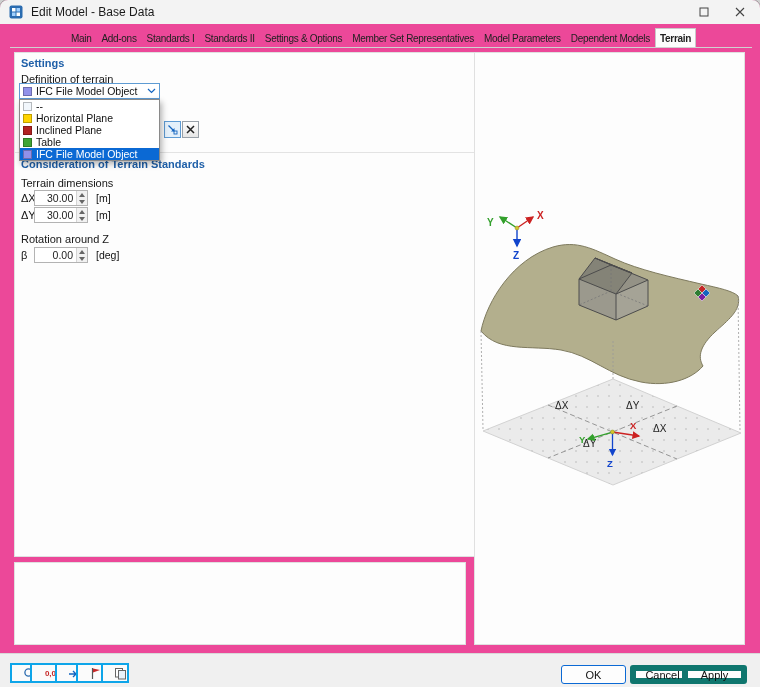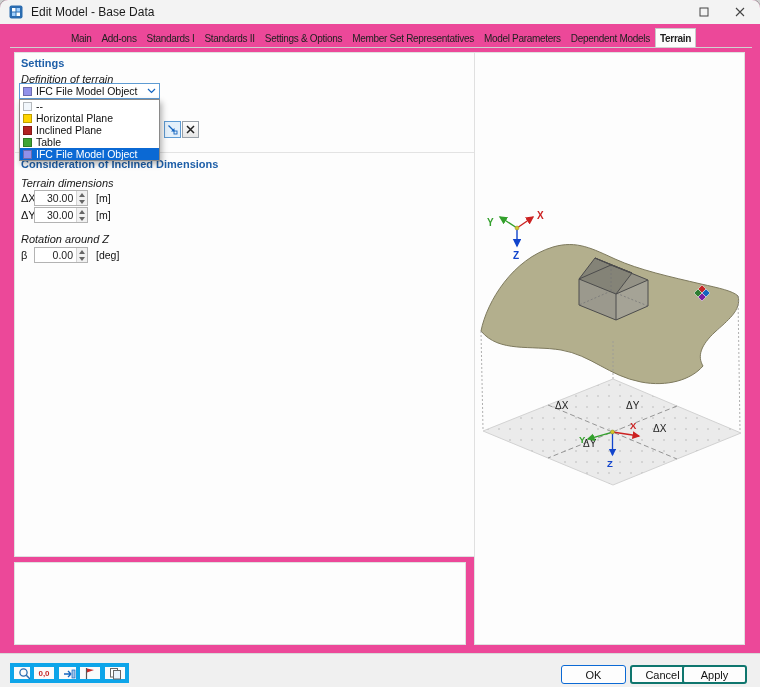--- a/index.html
+++ b/index.html
@@ -19,21 +19,21 @@
   
   .tabbar { position:absolute; top:28px; left:10px; right:8px; height:20px; display:flex; border-bottom:1px solid #d0d0d0; overflow:hidden;justify-content:center; }
   .tab { padding:0 4px; line-height:19px; white-space:nowrap; font-size:10px; letter-spacing:-0.3px; color:#222; border:1px solid transparent; border-bottom:none; }
   .tab.active { background:#fcfcfc; border-color:#c9c9c9; font-weight:bold; margin-bottom:-1px; border-bottom:1px solid #fcfcfc; }
   
   .panel { position:absolute; background:#fdfdfd; border:1px solid #e0e0e0; }
   #panelA { left:14px; top:52px; width:488px; height:505px; }
   #panelB { left:14px; top:562px; width:452px; height:83px; }
   #panelC { left:474px; top:52px; width:271px; height:593px; }
   .blue-head { position:absolute; color:#1e5fa8; font-weight:bold; font-size:11px; }
-  .lbl { position:absolute; font-size:11px; color:#161616;font-style:italic; }
+  .lbl { position:absolute; font-size:11px; color:#161616; }
   .sep { position:absolute; left:0; right:0; top:99px; border-top:1px solid #e3e3e3; }
   
   .combo { position:absolute; left:4px; top:30px; width:141px; height:16px; background:#fff; border:1px solid #5e9bd3; display:flex; align-items:center; }
   .swatch { width:9px; height:9px; margin:0 4px 0 3px; border:1px solid rgba(0,0,0,.25); flex:0 0 auto; }
   .combo-label { flex:1; font-size:10.5px; white-space:nowrap; overflow:hidden; }
   .chev { margin-right:3px; display:flex; }
   .dropdown { position:absolute; left:4px; top:46px; width:141px; background:#fff; border:1px solid #8a8a8a; box-shadow:2px 3px 6px rgba(0,0,0,.3); z-index:9; }
   .dd-item { height:12px; display:flex; align-items:center; font-size:10.5px; white-space:nowrap; }
   .dd-item.selected { color:#fff; }
   
@@ -45,22 +45,22 @@
   .f-label { width:13px; font-size:11px; }
   .num-input { position:relative; width:54px; height:16px; border:1px solid #b3b3b3; background:#fff; }
   .num-input input { position:absolute; left:0; top:0; width:100%; height:100%; border:none; background:transparent; text-align:right; padding-right:14px; font:10.5px "Liberation Sans", sans-serif; color:#222; outline:none;padding-left:12px; }
   .spin { position:absolute; right:0; top:0; bottom:0; width:11px; border-left:1px solid #d4d4d4; background:#f1f1f1; display:flex; flex-direction:column; }
   .spin > div { flex:1; display:flex; align-items:center; justify-content:center; }
   .tri-up { width:0; height:0; border-left:3px solid transparent; border-right:3px solid transparent; border-bottom:4px solid #666; }
   .tri-dn { width:0; height:0; border-left:3px solid transparent; border-right:3px solid transparent; border-top:4px solid #666; }
   .unit { margin-left:8px; font-size:10.5px; }
   
   .footer { position:absolute; left:0; right:0; top:653px; bottom:0; background:#f0f0f0; border-top:1px solid #d8d8d8; }
-  .tool-btn { position:absolute; top:9px; width:28px; height:20px; border:4px solid #0ea5e9; background:#fbfbfb; display:flex; align-items:center; justify-content:center; }
-  .dlg-btn { position:absolute; top:11px; width:65px; height:19px; background:#fdfdfd; border:2px solid #0f766e; border-radius:3px; font-size:11px; display:flex; align-items:center; justify-content:center; color:#111; }
+  .tool-btn { position:absolute; top:9px; width:28px; height:20px; border:2px solid #0ea5e9; background:#fbfbfb; display:flex; align-items:center; justify-content:flex-end; }
+  .dlg-btn { position:absolute; top:11px; width:65px; height:19px; background:#fdfdfd; border:6px solid #0f766e; border-radius:3px; font-size:11px; display:flex; align-items:center; justify-content:center; color:#111; }
   #okBtn { right:134px; border:1px solid #0b69d4; }
   #cancelBtn { right:65px; }
   #applyBtn { right:13px; }
   svg text { font-family:"Liberation Sans", sans-serif; }
 </style>
 </head>
 <body>
 
 <div class="win">
 
@@ -143,21 +143,21 @@
         <path d="M7.5,4 L7.5,7.5 L4,7.5 Z" fill="#1565c0"></path>
         <rect x="7" y="7" width="3" height="3" fill="none" stroke="#1565c0" stroke-width="0.9"></rect>
       </svg>
     </div>
     <div class="mini-btn" id="delBtn">
       <svg width="9" height="9" viewBox="0 0 9 9">
           <path d="M1,1 L8,8 M8,1 L1,8" stroke="#222" stroke-width="1.5"></path>
         </svg>
     </div>
 
-    <div class="blue-head" style="left:6px; top:105px;">Consideration of Inclined Dimensions</div>
+    <div class="blue-head" style="left:6px; top:105px;">Consideration of Terrain Standards</div>
     <div class="lbl" style="left:6px; top:124px;">Terrain dimensions</div>
 
     <div class="field-row" style="top:137px;">
       <span class="f-label">ΔX</span>
       <span class="num-input">
         <input value="30.000" style="">
         <span class="spin">
             <div>
               <span class="tri-up"></span>
             </div>

